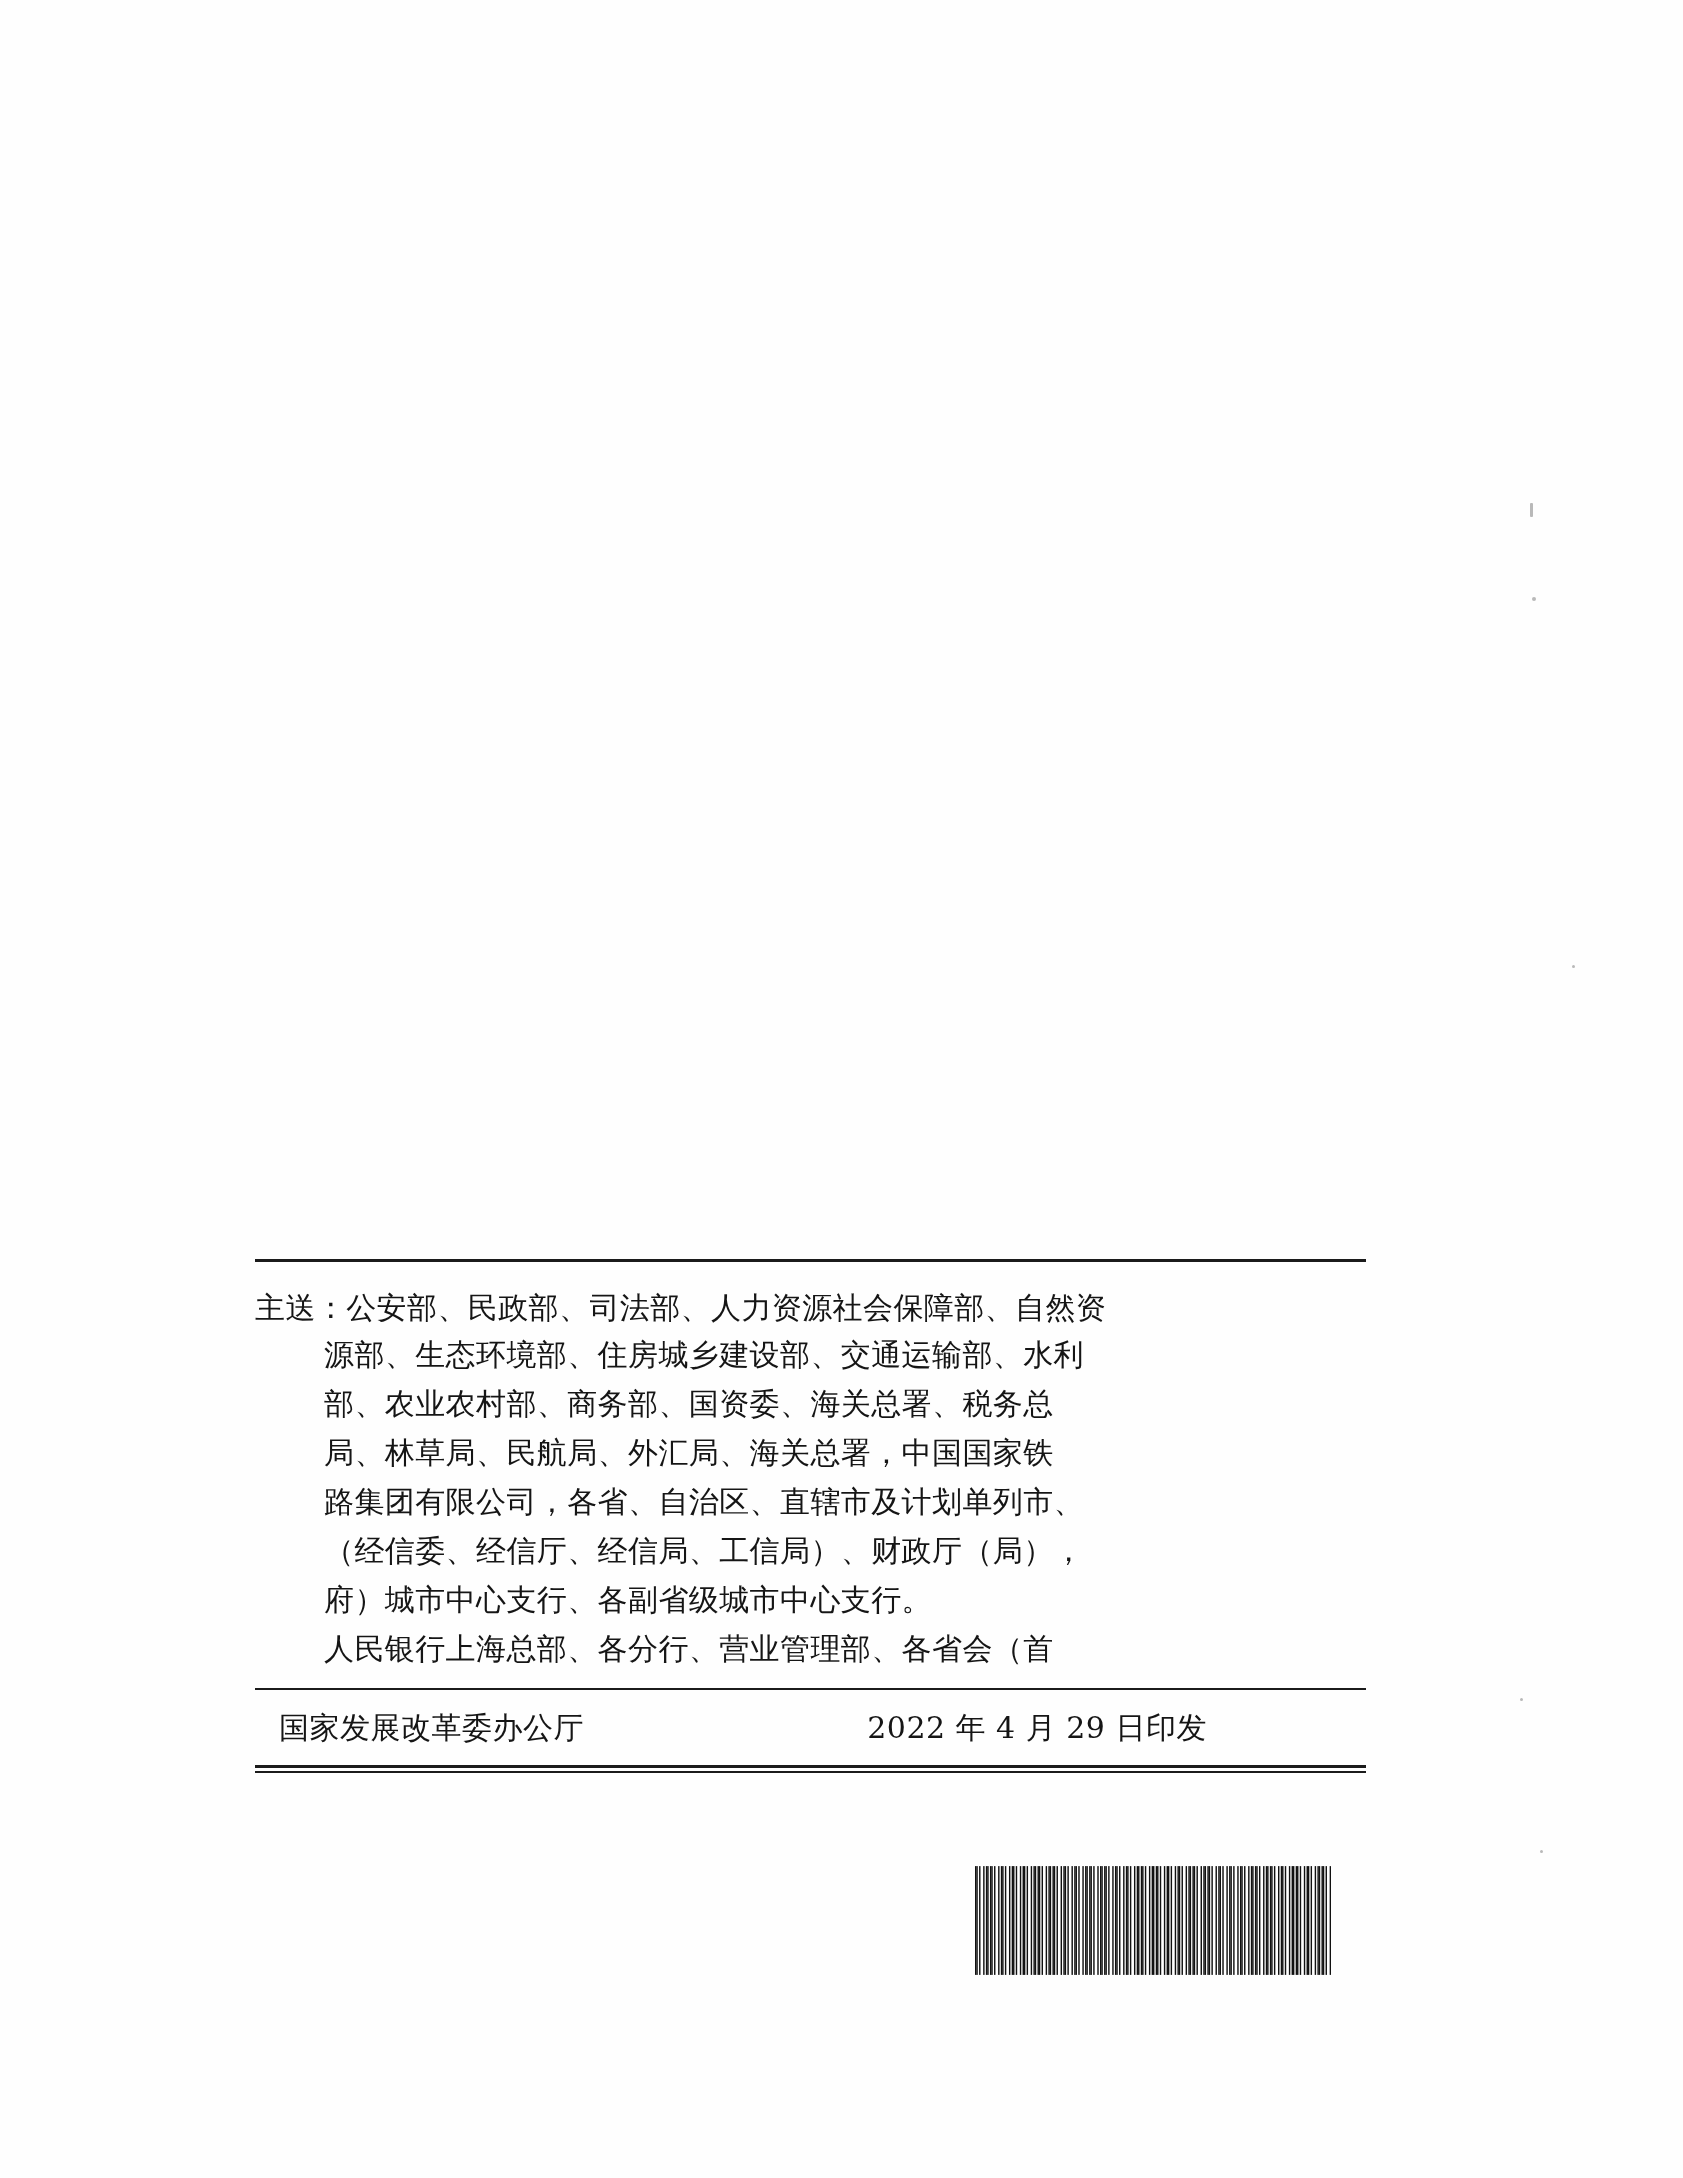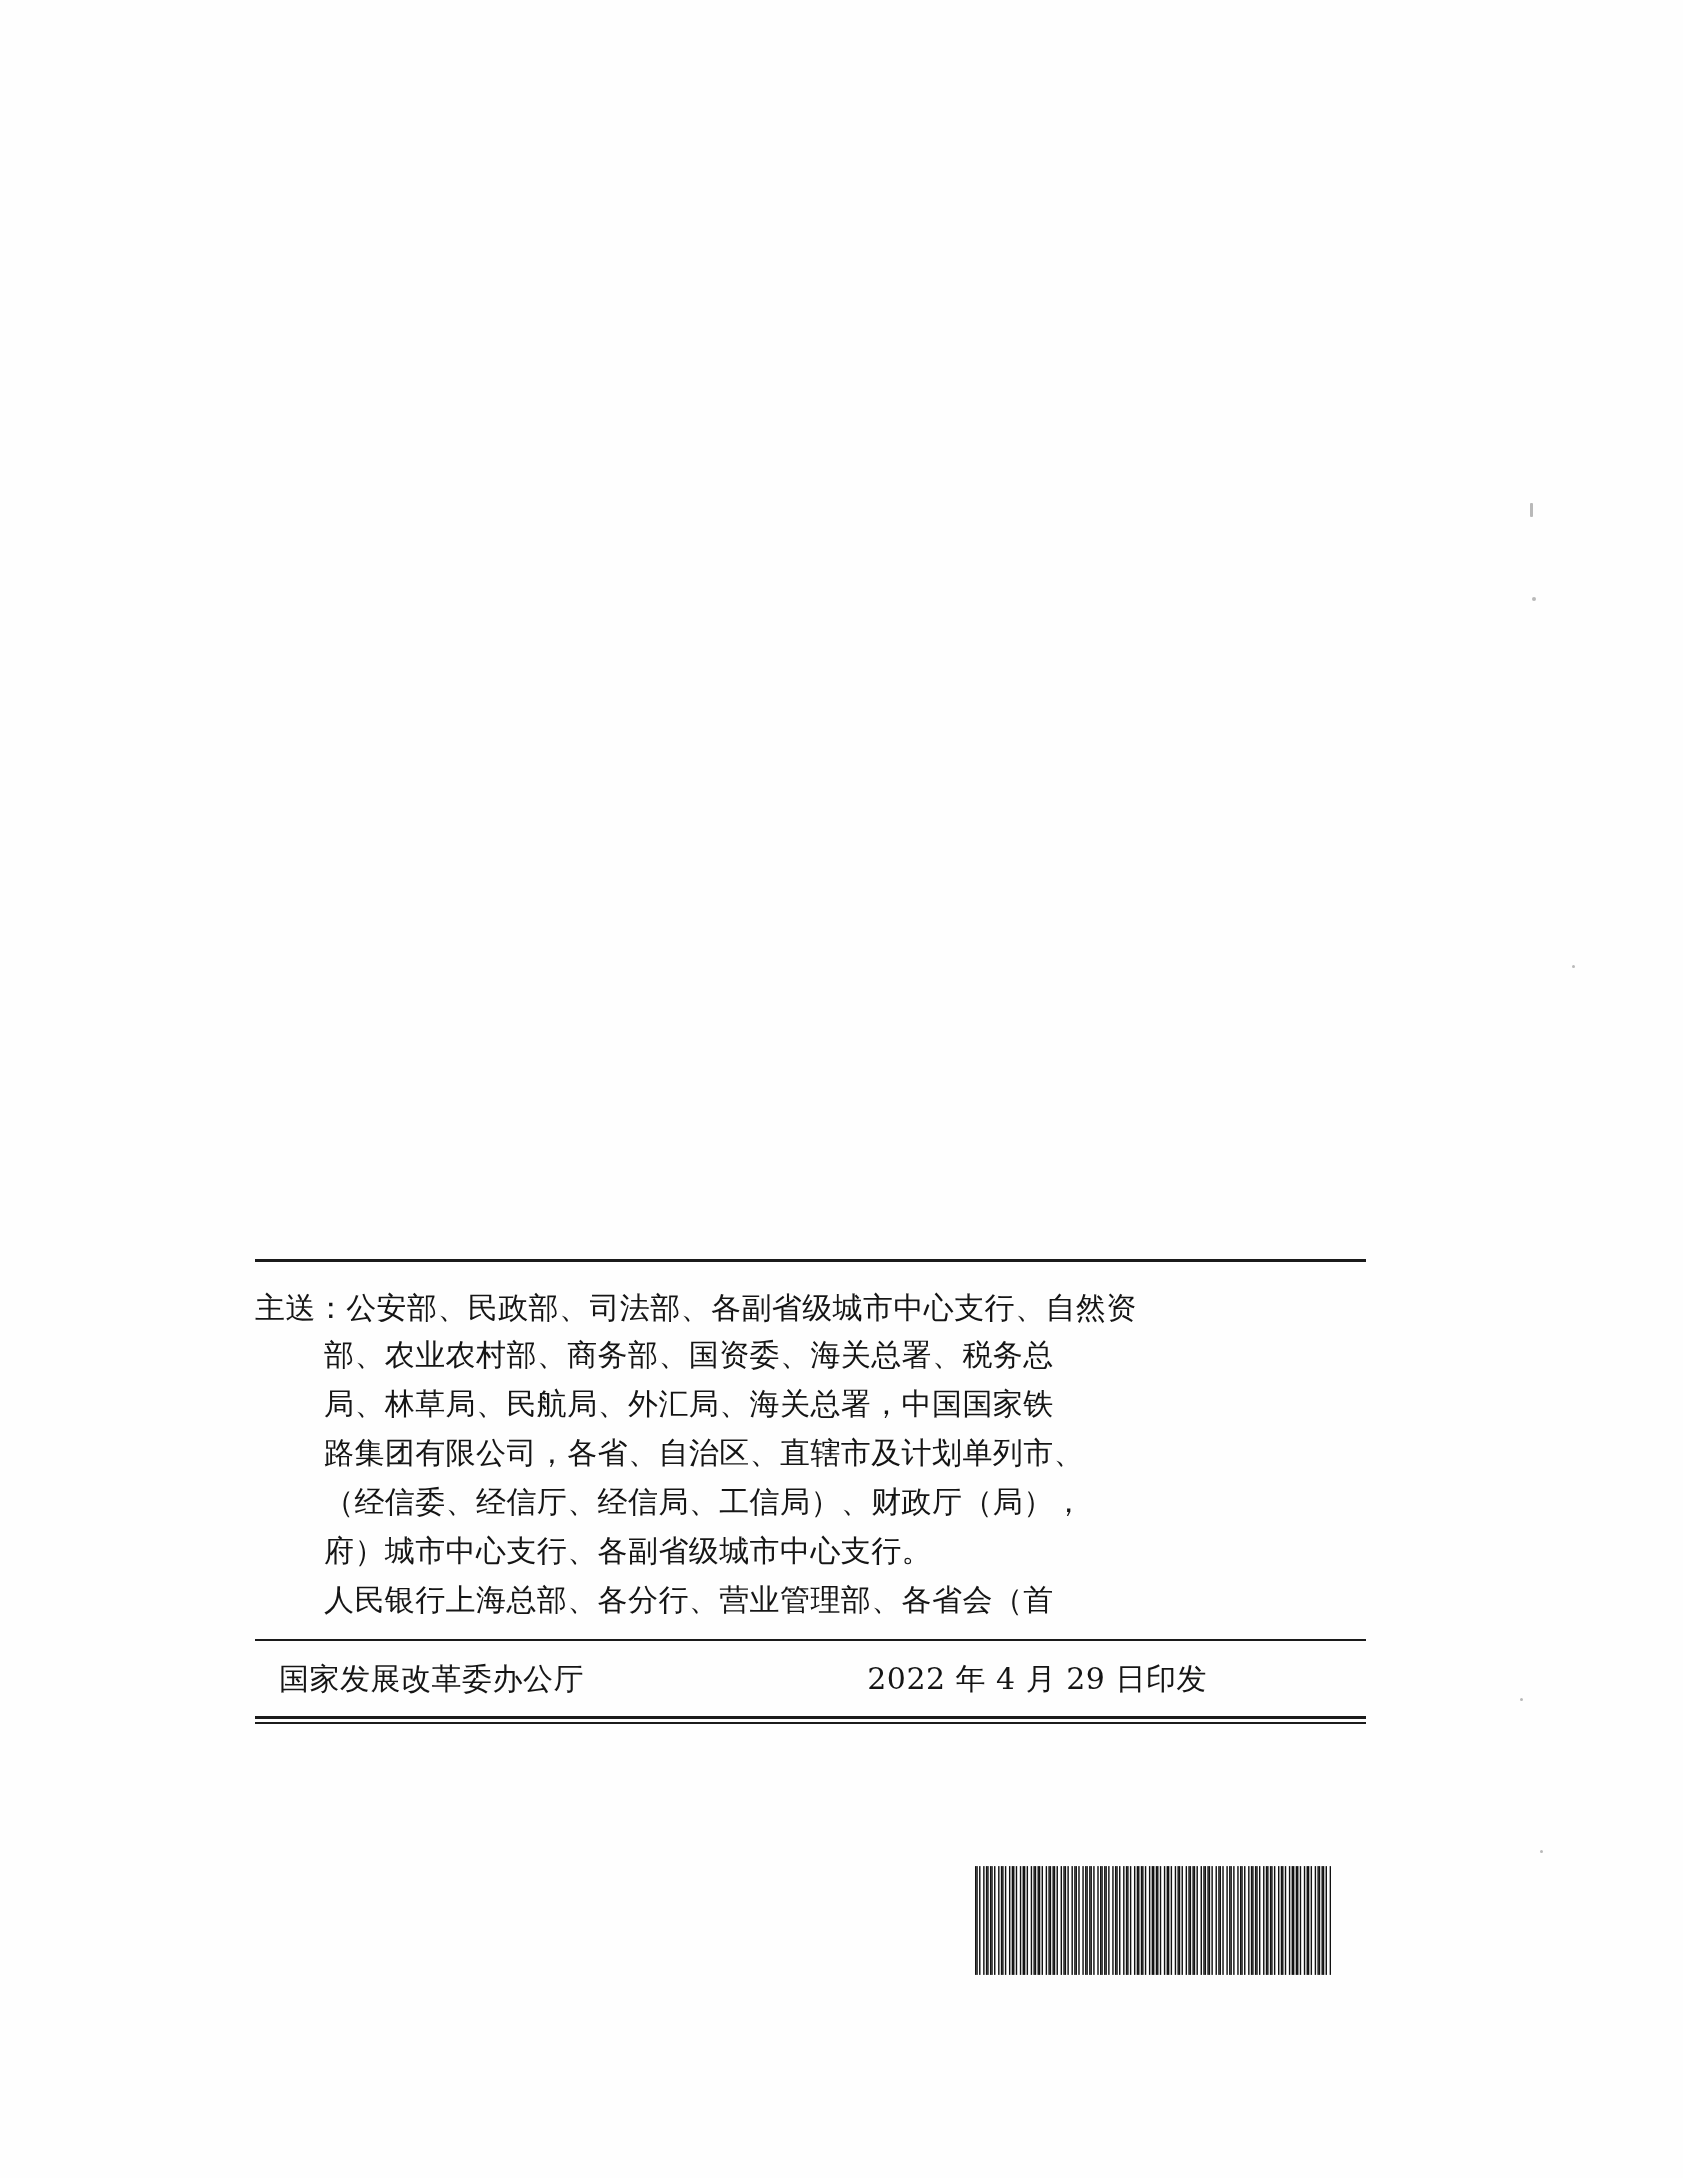--- a/index.html
+++ b/index.html
@@ -102,22 +102,23 @@
   <span class="speck" style="left:1532px; top:597px; width:4px; height:4px;"></span>
   <span class="speck" style="left:1572px; top:965px; width:3px; height:3px;"></span>
   <span class="speck" style="left:1520px; top:1698px; width:3px; height:3px;"></span>
   <span class="speck" style="left:1540px; top:1850px; width:3px; height:3px;"></span>
 
   <div class="footer-block">
 
     <div class="rule rule-top"></div>
 
     <div class="recipients">
-      <span class="line first">主送：公安部、民政部、司法部、各副省级城市中心支行、自然资</span>
+      <span class="line first">主送：公安部、民政部、司法部、人力资源社会保障部、自然资</span>
       <div class="body-lines">
+        <span class="line">源部、生态环境部、住房城乡建设部、交通运输部、水利</span>
         <span class="line">部、农业农村部、商务部、国资委、海关总署、税务总</span>
         <span class="line">局、林草局、民航局、外汇局、海关总署，中国国家铁</span>
         <span class="line">路集团有限公司，各省、自治区、直辖市及计划单列市、</span>
         <span class="line">（经信委、经信厅、经信局、工信局）、财政厅（局），</span>
         <span class="line">府）城市中心支行、各副省级城市中心支行。</span>
         <span class="line">人民银行上海总部、各分行、营业管理部、各省会（首</span>
       </div>
     </div>
 
     <div class="rule rule-mid"></div>

